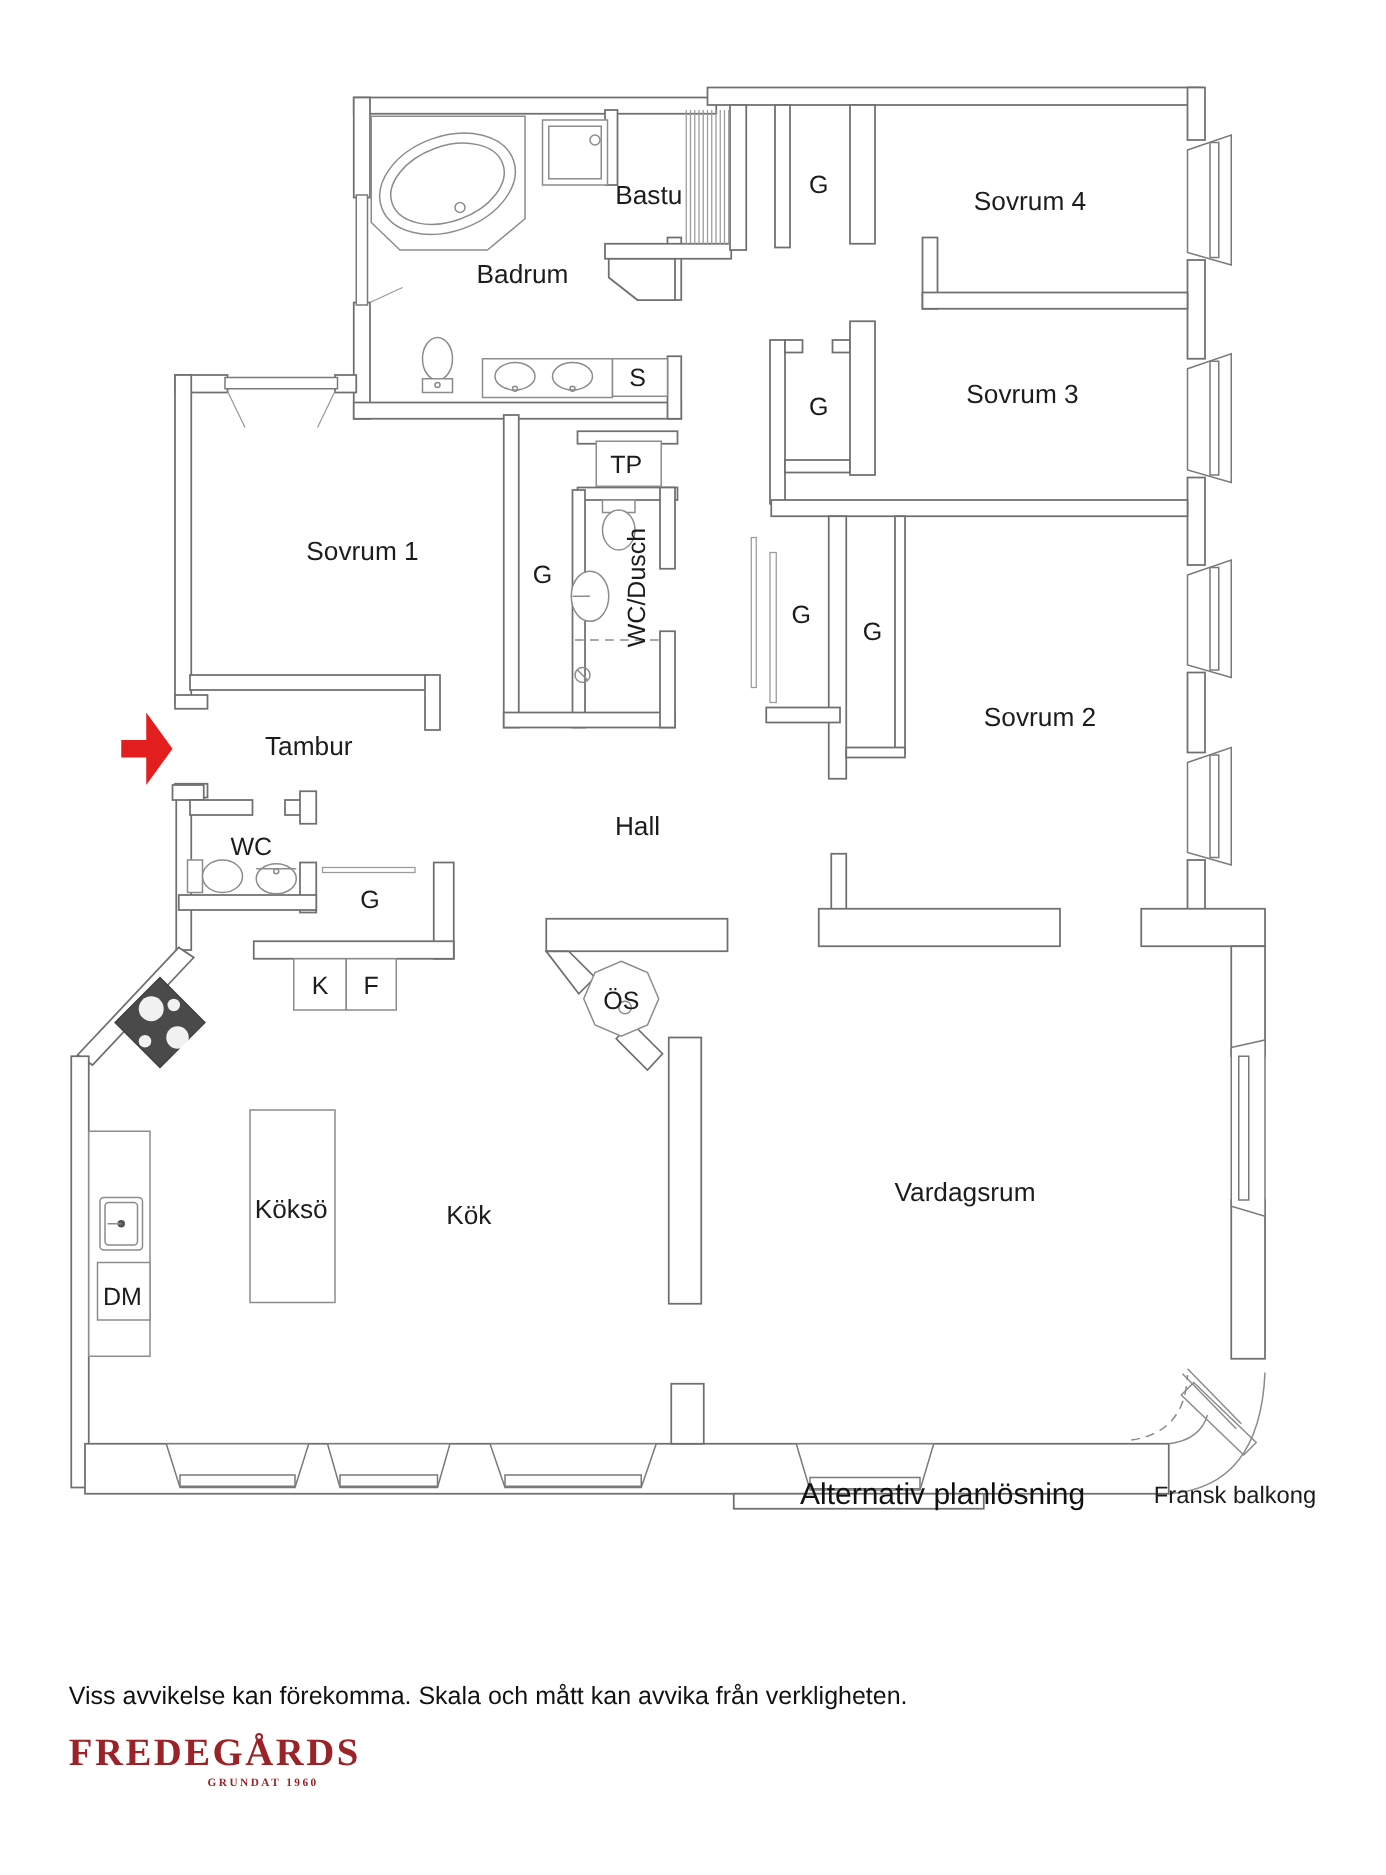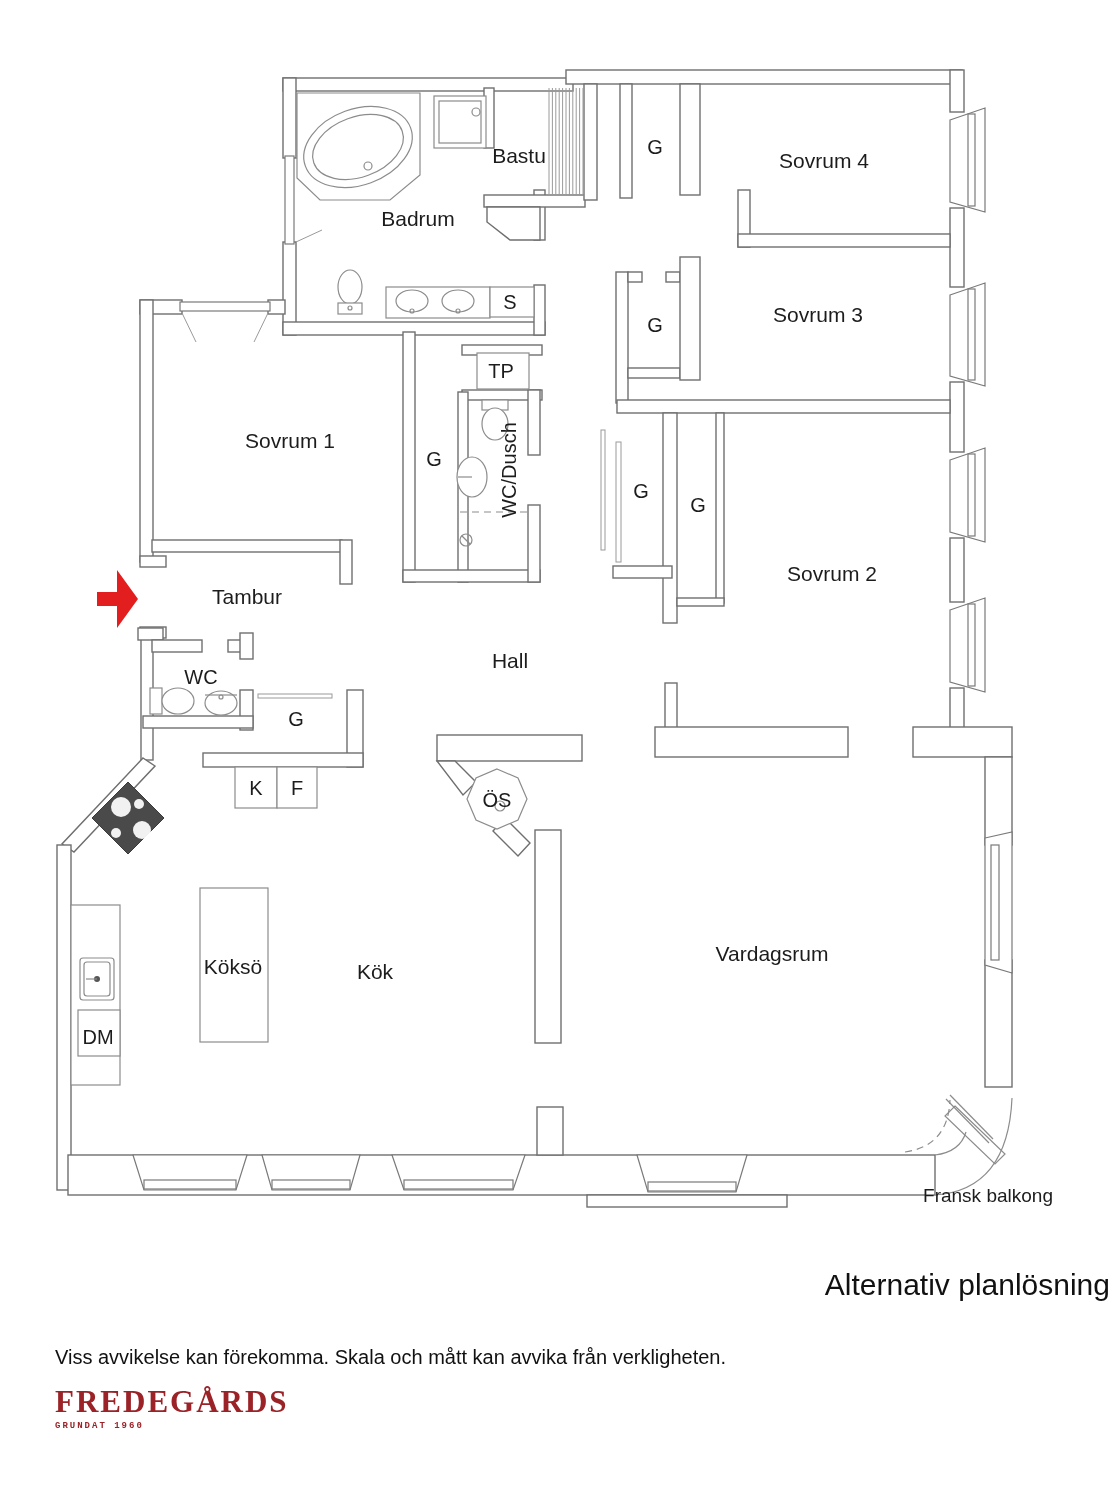--- a/index.html
+++ b/index.html
@@ -7,28 +7,28 @@
   #plan{position:absolute;left:0;top:0;}
   svg .w{fill:#ffffff;stroke:#6f6f6f;stroke-width:1.4;}
   svg .f{fill:#ffffff;stroke:#8c8c8c;stroke-width:1.2;}
   svg .fl{fill:none;stroke:#8c8c8c;stroke-width:1.2;}
   svg .thin{fill:none;stroke:#9a9a9a;stroke-width:1;}
   svg .gl{fill:#ffffff;stroke:#7a7a7a;stroke-width:1.2;}
   svg .dash{fill:none;stroke:#8c8c8c;stroke-width:1.2;stroke-dasharray:7 5;}
   svg text{fill:#1c1c1c;font-family:"Liberation Sans",sans-serif;font-size:21px;}
   svg text.small{font-size:20px;}
   svg text.tiny{font-size:19px;}
-  .title{position:absolute;left:640px;top:1268px;width:470px;text-align:right;
-         font-size:30px;color:#111;}
+  .title{position:absolute;left:640px;top:1182px;width:470px;text-align:left;
+         font-size:24px;color:#111;}
   .disclaimer{position:absolute;left:55px;top:1346px;font-size:20px;color:#111;text-align:center;}
   .brand{position:absolute;left:55px;top:1384px;width:210px;}
   .brand-name{font-family:"Liberation Serif",serif;font-size:31px;letter-spacing:2px;
               color:#9b2227;font-weight:600;}
-  .brand-sub{font-family:Liberation Mono, monospace;font-size:9px;letter-spacing:2px;
-             color:#9b2227;text-align:left;width:200px;margin-top:1px;font-weight:700;}
+  .brand-sub{font-family:Liberation Serif, serif;font-size:9px;letter-spacing:2px;
+             color:#9b2227;text-align:right;width:200px;margin-top:1px;font-weight:700;}
 </style>
 </head>
 <body>
 
 <div id="plan">
 <svg width="1109" height="1500" viewBox="0 0 1109 1500" xmlns="http://www.w3.org/2000/svg">
 
   <g>
     <rect class="w" x="283" y="78" width="290" height="13"></rect>
     <rect class="w" x="566" y="70" width="396" height="14"></rect>

